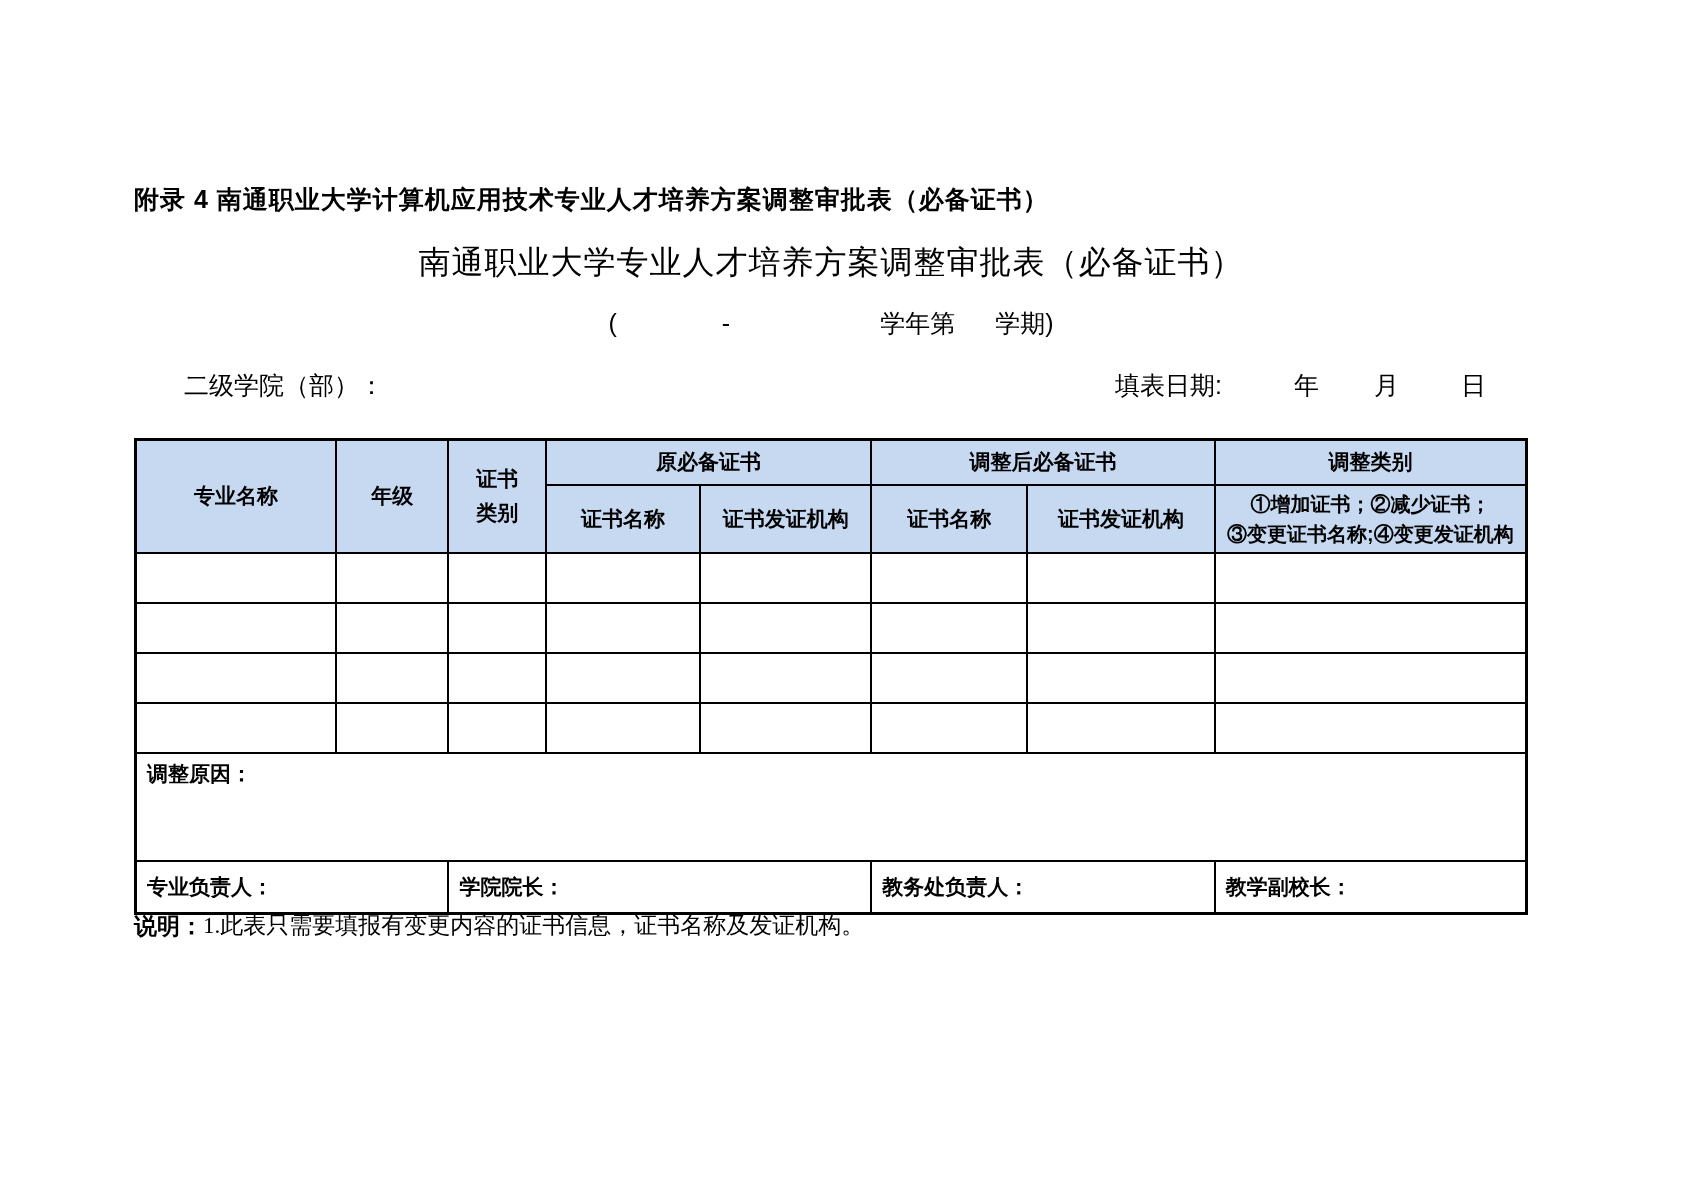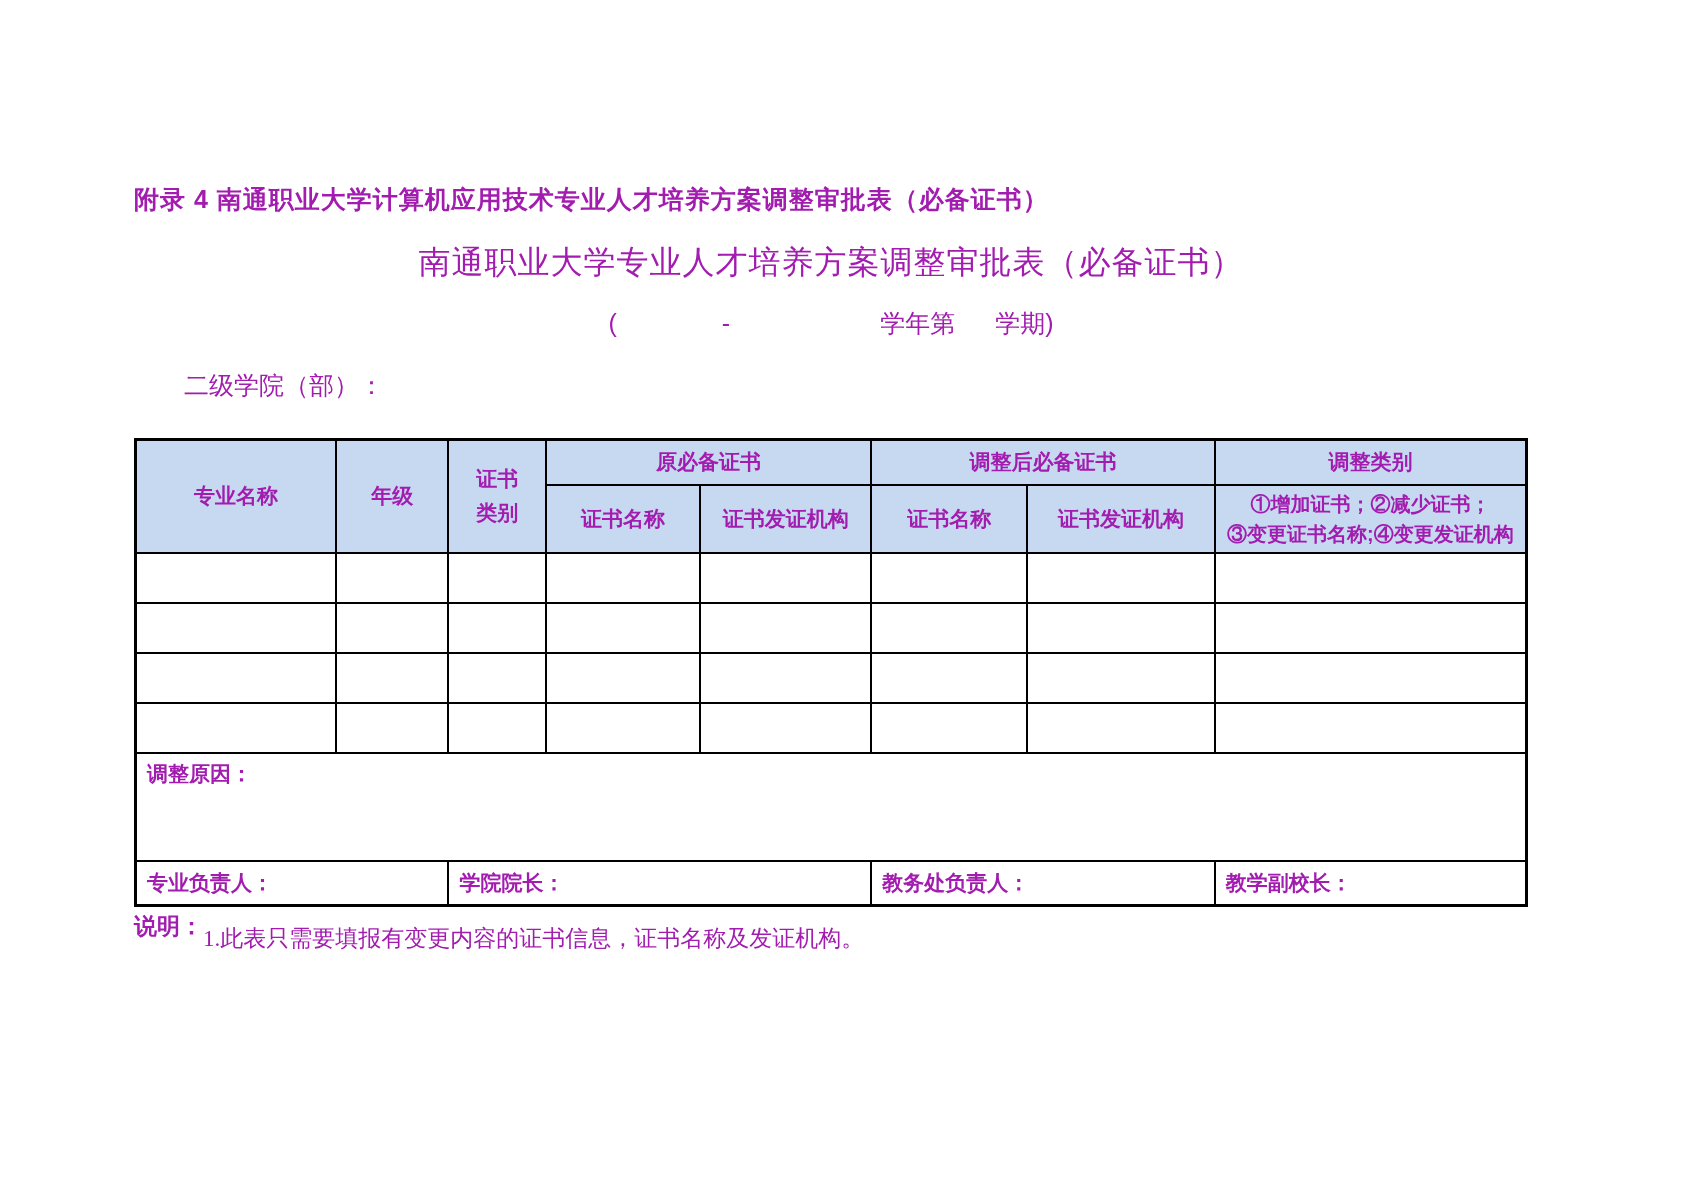--- a/index.html
+++ b/index.html
@@ -4,21 +4,21 @@
 <style>
   :root { --header-bg: #C6D9F0; --border-c: #000000; }
   * { margin: 0; padding: 0; box-sizing: border-box; }
   html, body { background: #ffffff; }
   .page {
     position: relative;
     width: 1684px;
     height: 1191px;
     background: #ffffff;
     font-family: "Liberation Sans", sans-serif;
-    color: #a21caf;
+    color: #000000;
     overflow: hidden;
   }
   .heading-appendix {
     position: absolute;
     left: 134px;
     top: 183px;
     font-size: 25px;
     font-weight: bold;
     letter-spacing: 1px;
     white-space: nowrap;
@@ -90,21 +90,21 @@
   tr.h-sub   { height: 68px; }
   tr.body-row { height: 50px; }
   tr.body-row td { background: #fff; }
   tr.reason-row { height: 108px; }
   td.reason-cell {
     vertical-align: top;
     padding: 6px 10px;
     font-weight: bold;
     font-size: 21px;
   }
-  tr.sign-row { height: 45px; }
+  tr.sign-row { height: 53px; }
   td.sign-cell {
     vertical-align: middle;
     padding: 0 10px;
     font-weight: bold;
     font-size: 21px;
     white-space: nowrap;
   }
   .notes {
     position: absolute;
     top: 910px;
@@ -113,21 +113,21 @@
     display: flex;
     align-items: flex-start;
     font-size: 23px;
     line-height: 32px;
   }
   .notes-label {
     font-weight: bold;
     font-family: "Liberation Sans", sans-serif;
     white-space: nowrap;
   }
-  .notes-items { font-family: "Liberation Serif", serif; margin-top: 13px; }
+  .notes-items { font-family: "Liberation Serif", serif; }
   .notes-item { white-space: nowrap; }
   .page-number {
     position: absolute;
     top: 1072px;
     width: 100%;
     text-align: center;
     font-size: 18px;
     font-family: "Liberation Serif", serif;
   }
 </style>
@@ -141,20 +141,23 @@
   <div class="content">
 
     <div class="main-title">南通职业大学专业人才培养方案调整审批表（必备证书）</div>
 
     <div class="subtitle">
       <span>(</span><span class="gap-a">-</span><span class="gap-b">学年第</span><span class="gap-c">学期)</span>
     </div>
 
     <div class="info-row">
       <span class="info-left">二级学院（部）：</span>
+      <span class="info-right">
+        <span>填表日期:</span><span class="lbl-year">年</span><span class="lbl-month">月</span><span class="lbl-day">日</span>
+      </span>
     </div>
 
     <div class="form-table-wrap">
       <table class="form-table">
         <colgroup>
           <col style="width:14.4%">
           <col style="width:8.1%">
           <col style="width:7.0%">
           <col style="width:11.1%">
           <col style="width:12.3%">

